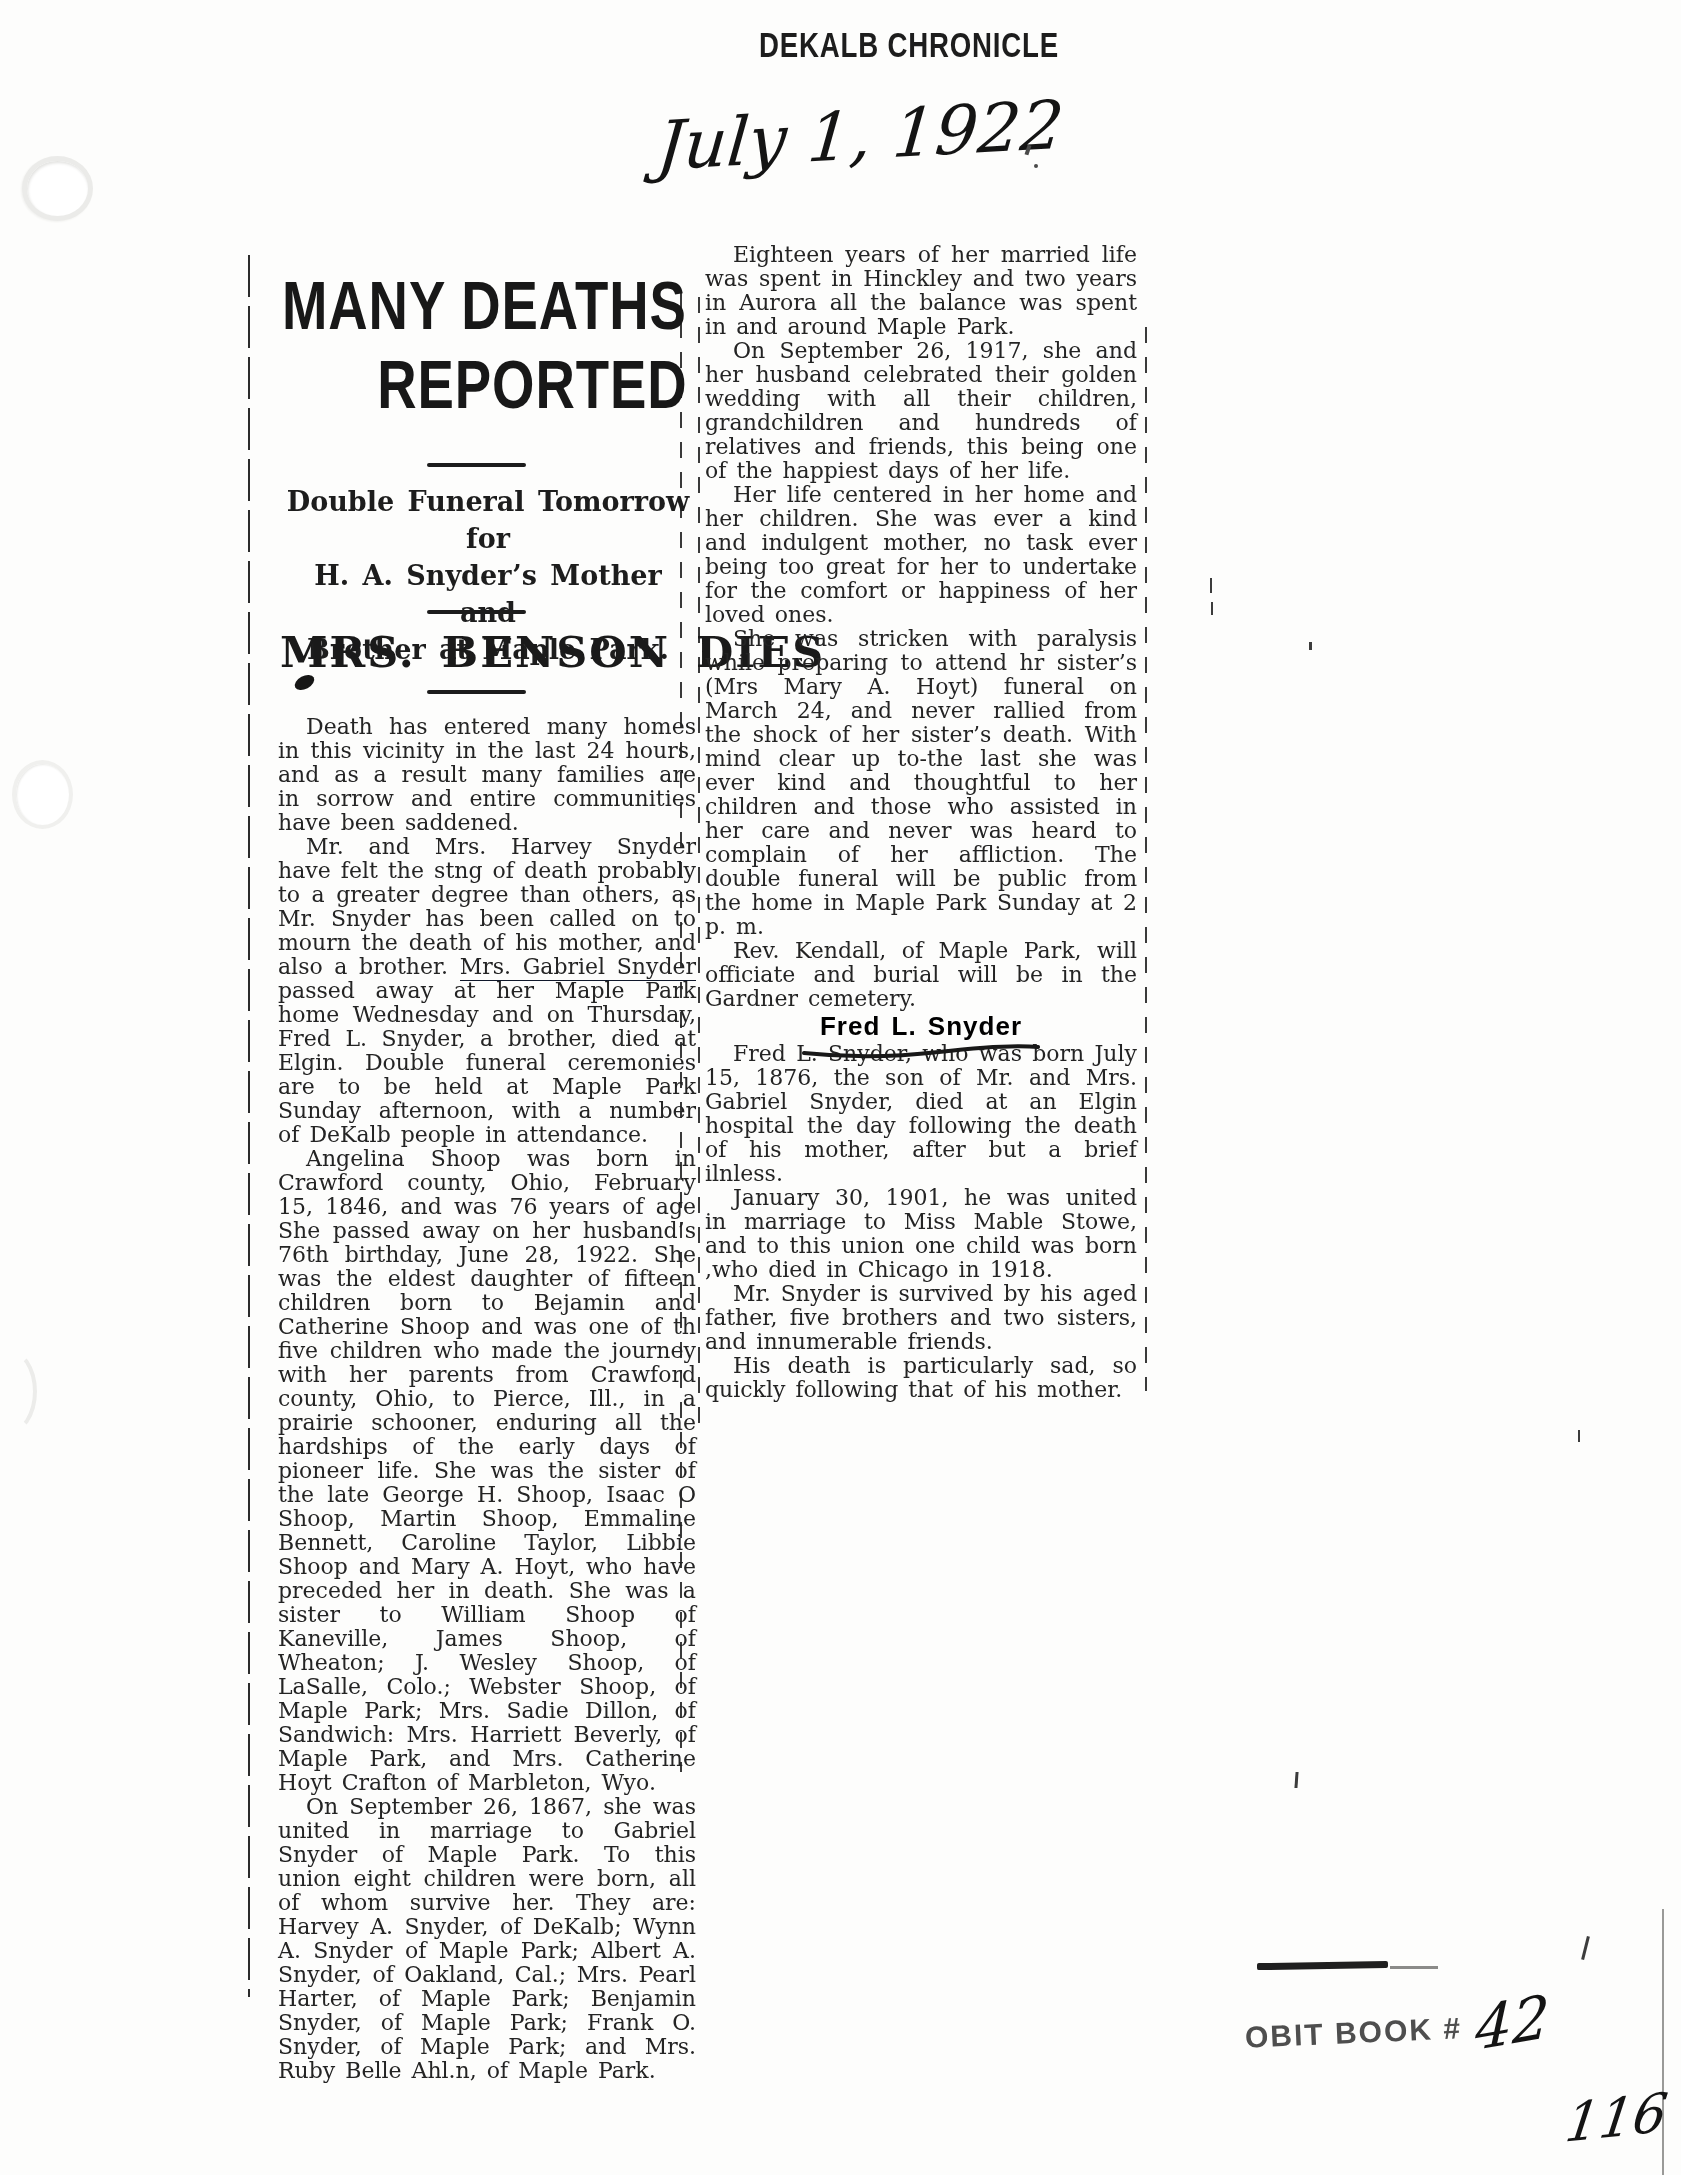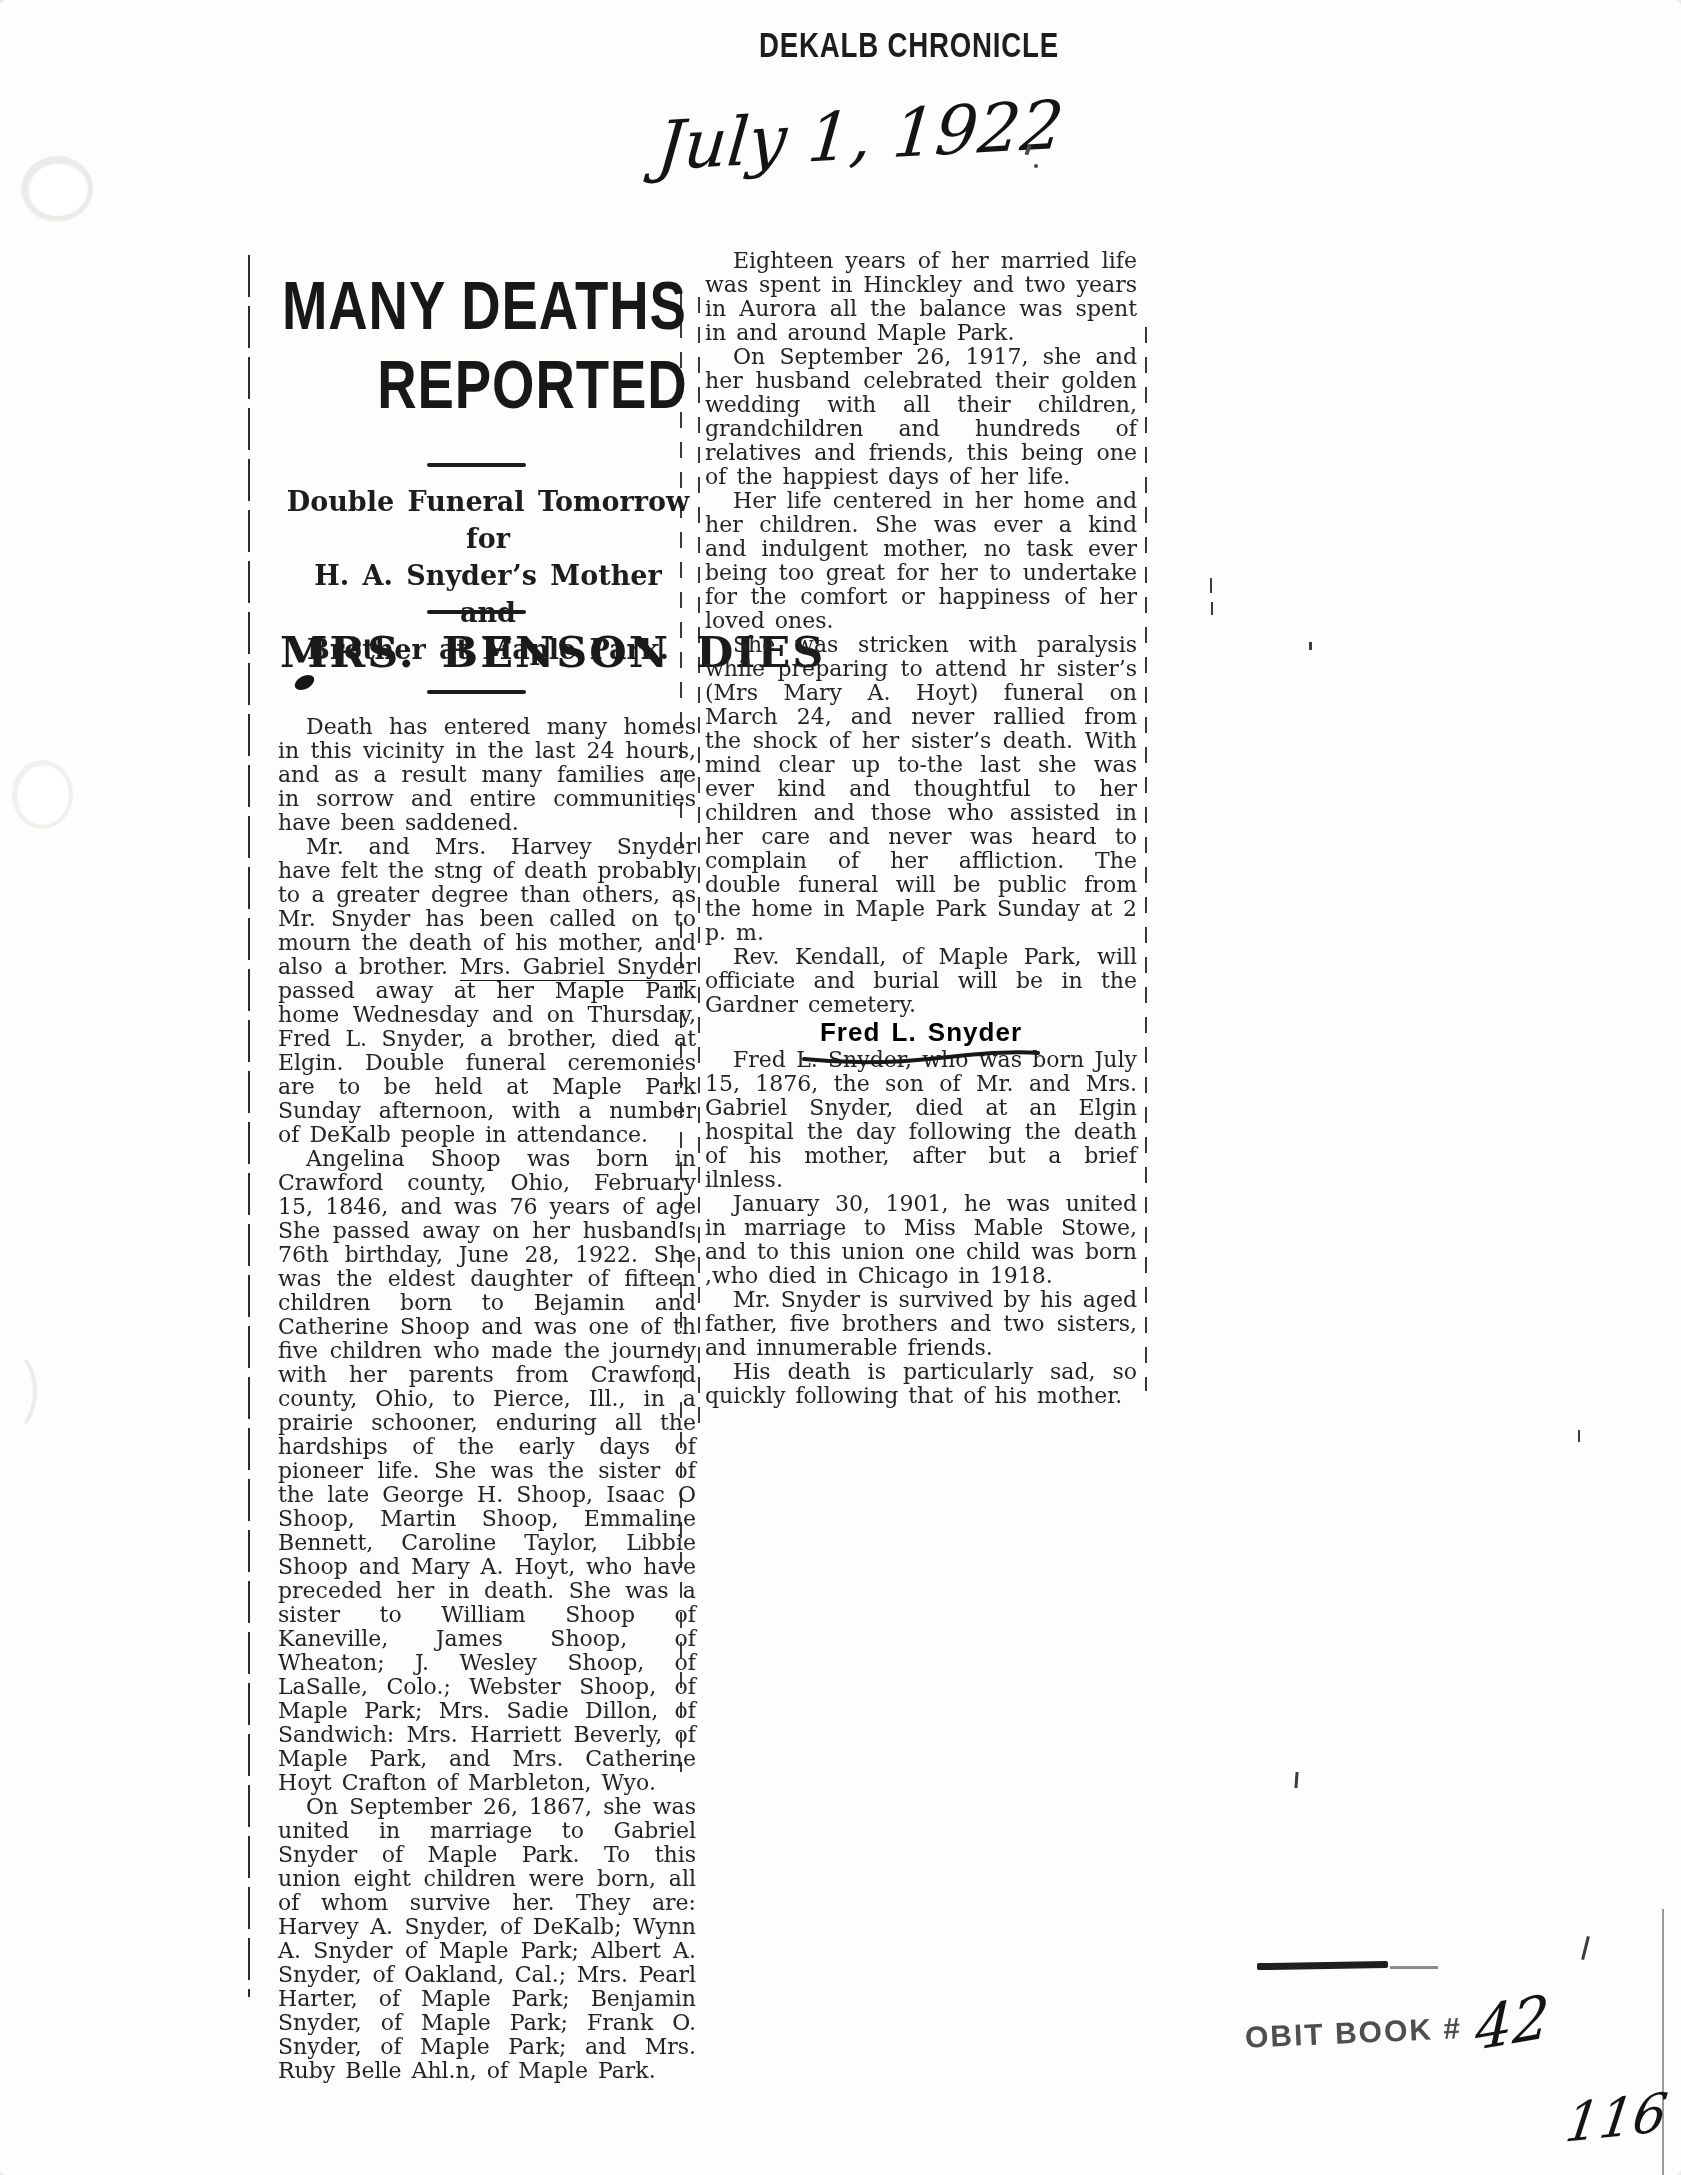--- a/index.html
+++ b/index.html
@@ -4,21 +4,20 @@
 <style>
   html,body{margin:0;padding:0;background:#e9e9e7;}
   .page{
     position:relative;
     width:1681px;height:2175px;
     margin:0 auto;
     background:#fdfdfc;
     overflow:hidden;
     font-family:"DejaVu Serif", serif;
     color:#222;
-    border-radius:6px;
   }
 
   
   .hole{position:absolute;border-radius:50%;background:#fff;}
   .hole-1{left:22px;top:156px;width:61px;height:55px;border:5px solid #ebebe9;box-shadow:inset 1px 2px 3px #e3e3e1, -1px 1px 2px #f1f1ef;}
   .hole-2{left:12px;top:760px;width:53px;height:61px;border:4px solid #f0f0ee;box-shadow:inset 1px 1px 2px #eaeae8;}
   .hole-3{left:-22px;top:1348px;width:51px;height:79px;border:4px solid transparent;border-right-color:#ececea;background:transparent;}
   .speck{position:absolute;background:#4a4a4a;}
   .scan-edge{position:absolute;left:1662px;top:1909px;width:2px;height:266px;background:#9a9a98;}
 
@@ -68,21 +67,21 @@
   .ink-blob{position:absolute;left:294px;top:676px;width:21px;height:13px;background:#161616;border-radius:50%;transform:rotate(-28deg);}
 
   .bodycol{
     position:absolute;
     font-size:22px;line-height:24px;
     text-align:justify;color:#242424;
     word-spacing:3px;
   }
   .bodycol p{margin:0;text-indent:28px;}
   .col-left{left:278px;top:715px;width:418px;line-height:24px;}
-  .col-right{left:705px;top:249px;width:432px;line-height:24px;}
+  .col-right{left:705px;top:243px;width:432px;line-height:24px;}
   .u-hand{border-bottom:1px solid #0f172a;padding-bottom:1px;}
 
   .fred-wrap{position:relative;text-align:center;margin:3px 0 2px 0;text-indent:0;}
   .fred{
     font-family:"Liberation Sans", sans-serif;
     font-weight:700;font-size:26px;color:#000000;letter-spacing:1px;
   }
   .fred-underline{position:absolute;left:95px;top:30px;}
 
   

